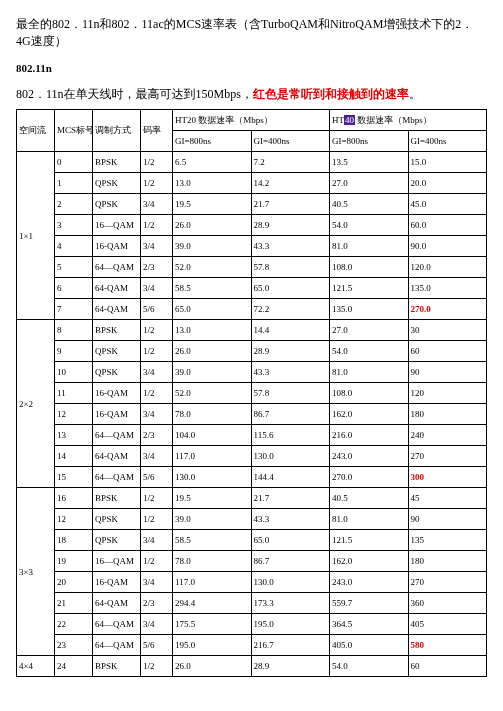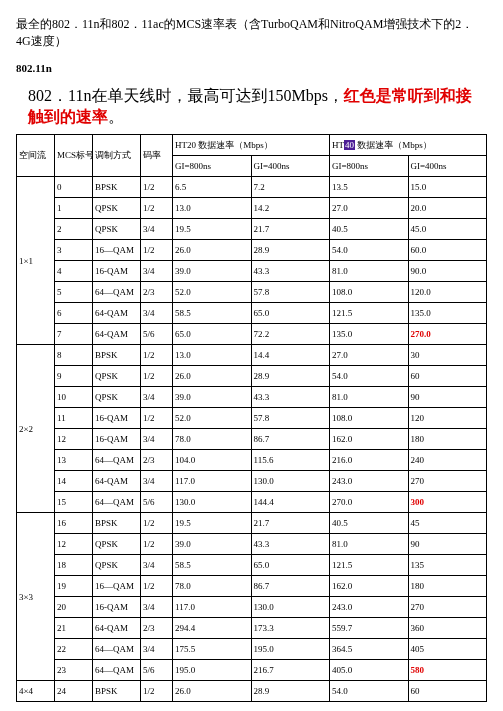--- a/index.html
+++ b/index.html
@@ -1,18 +1,18 @@
 <!DOCTYPE html>
 <html><head>
 <meta charset="utf-8">
 <style>
 body{margin:0;padding:8px 16px;font-family:SimSun,serif;font-size:10px;width:503px;box-sizing:border-box;background:#fff}
 h1{font-size:12px;font-weight:normal;margin:8px 0 6px 0}
 .sub{font-size:11px;font-weight:bold;margin:12px 0}
-.note{font-size:16px;margin:0 0 6px 12px}
+.note{font-size:12px;margin:0 0 6px 0}
 .red{color:#e00000;font-weight:bold}
 .hl{background:#4c1d95;color:#fff;padding:0 1px}
 table{border-collapse:collapse;width:100%;table-layout:fixed}
 td{border:1px solid #000;padding:3px 2px;font-size:9px;height:14px;overflow:hidden;white-space:nowrap}
 .coltop{width:38px}
 </style>
 </head>
 <body>
 
 <h1>最全的802．11n和802．11ac的MCS速率表（含TurboQAM和NitroQAM增强技术下的2．4G速度）</h1>

